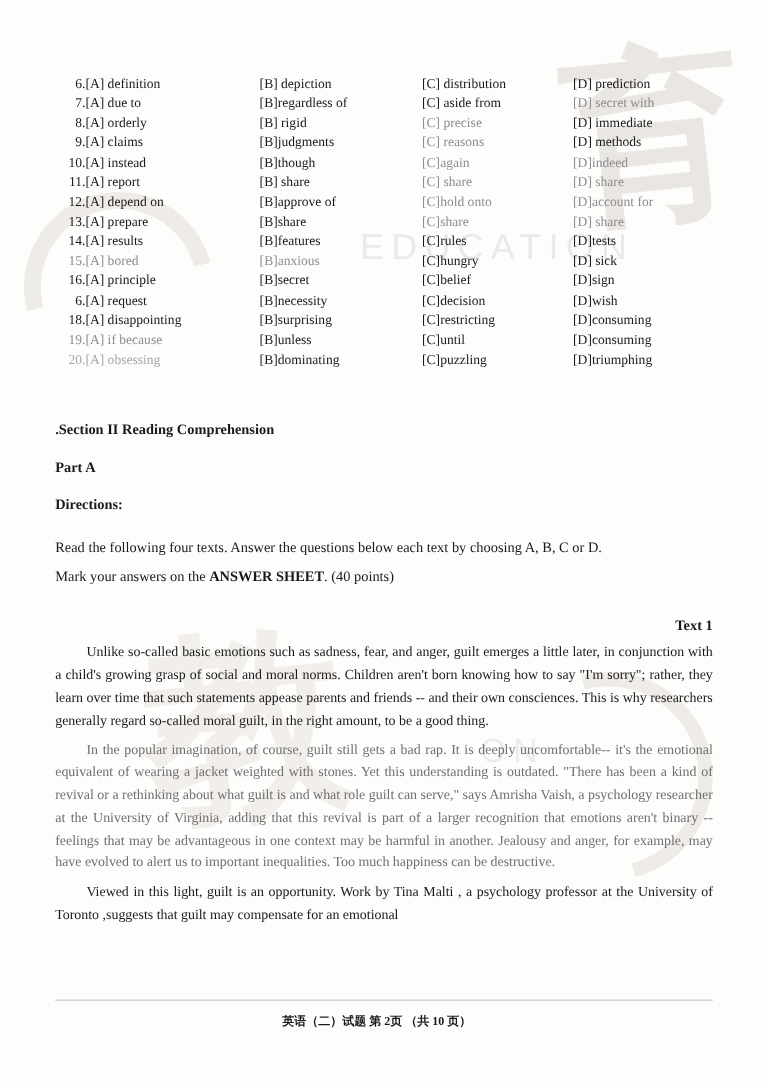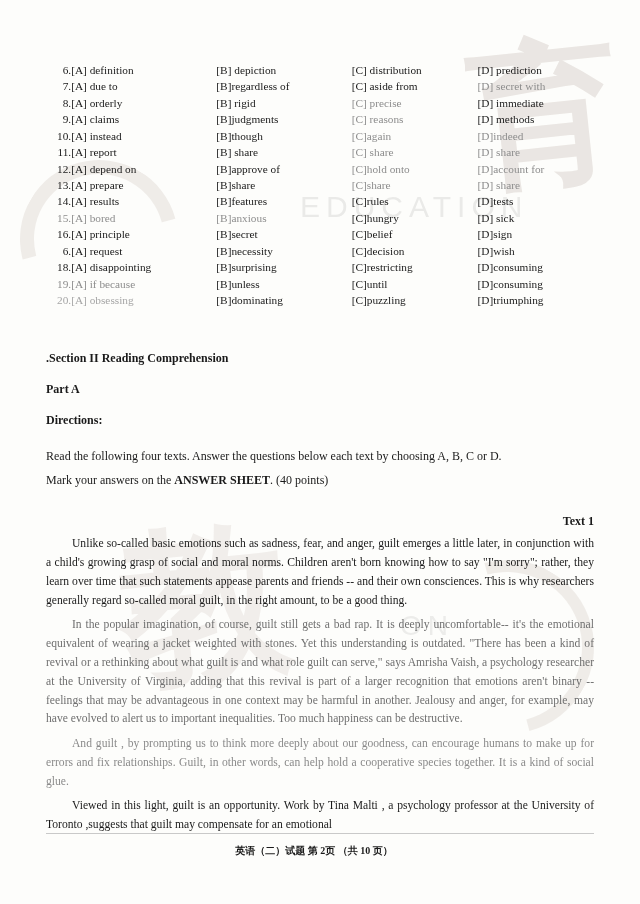--- a/index.html
+++ b/index.html
@@ -282,19 +282,18 @@
     <div class="part-label">Part A</div>
     <div class="directions-label">Directions:</div>
     <div class="directions-body">
       <div>Read the following four texts. Answer the questions below each text by choosing A, B, C or D.</div>
       <div><span>Mark your answers on the </span><b>ANSWER SHEET</b><span>. (40 points)</span></div>
     </div>
 
     <div class="text-title">Text 1</div>
     <div class="para">Unlike so-called basic emotions such as sadness, fear, and anger, guilt emerges a little later, in conjunction with a child's growing grasp of social and moral norms. Children aren't born knowing how to say "I'm sorry"; rather, they learn over time that such statements appease parents and friends -- and their own consciences. This is why researchers generally regard so-called moral guilt, in the right amount, to be a good thing.</div>
     <div class="para faded">In the popular imagination, of course, guilt still gets a bad rap. It is deeply uncomfortable-- it's the emotional equivalent of wearing a jacket weighted with stones. Yet this understanding is outdated. "There has been a kind of revival or a rethinking about what guilt is and what role guilt can serve," says Amrisha Vaish, a psychology researcher at the University of Virginia, adding that this revival is part of a larger recognition that emotions aren't binary -- feelings that may be advantageous in one context may be harmful in another. Jealousy and anger, for example, may have evolved to alert us to important inequalities. Too much happiness can be destructive.</div>
-    <div class="para fadedmore">And guilt , by prompting us to think more deeply about   our goodness, can encourage humans to make up for errors   and fix relationships.  Guilt, in other words, can help hold a cooperative species together. It is a kind of social glue.</div>
     <div class="para">Viewed in this light, guilt is an opportunity. Work by Tina Malti , a psychology   professor at the  University  of  Toronto  ,suggests   that  guilt  may   compensate  for   an  emotional</div>
   </div>
 
   <div class="footer-rule"></div>
   <div class="footer">英语（二）试题   第 2页 （共 10 页）</div>
 </div>
 
 </body></html>

